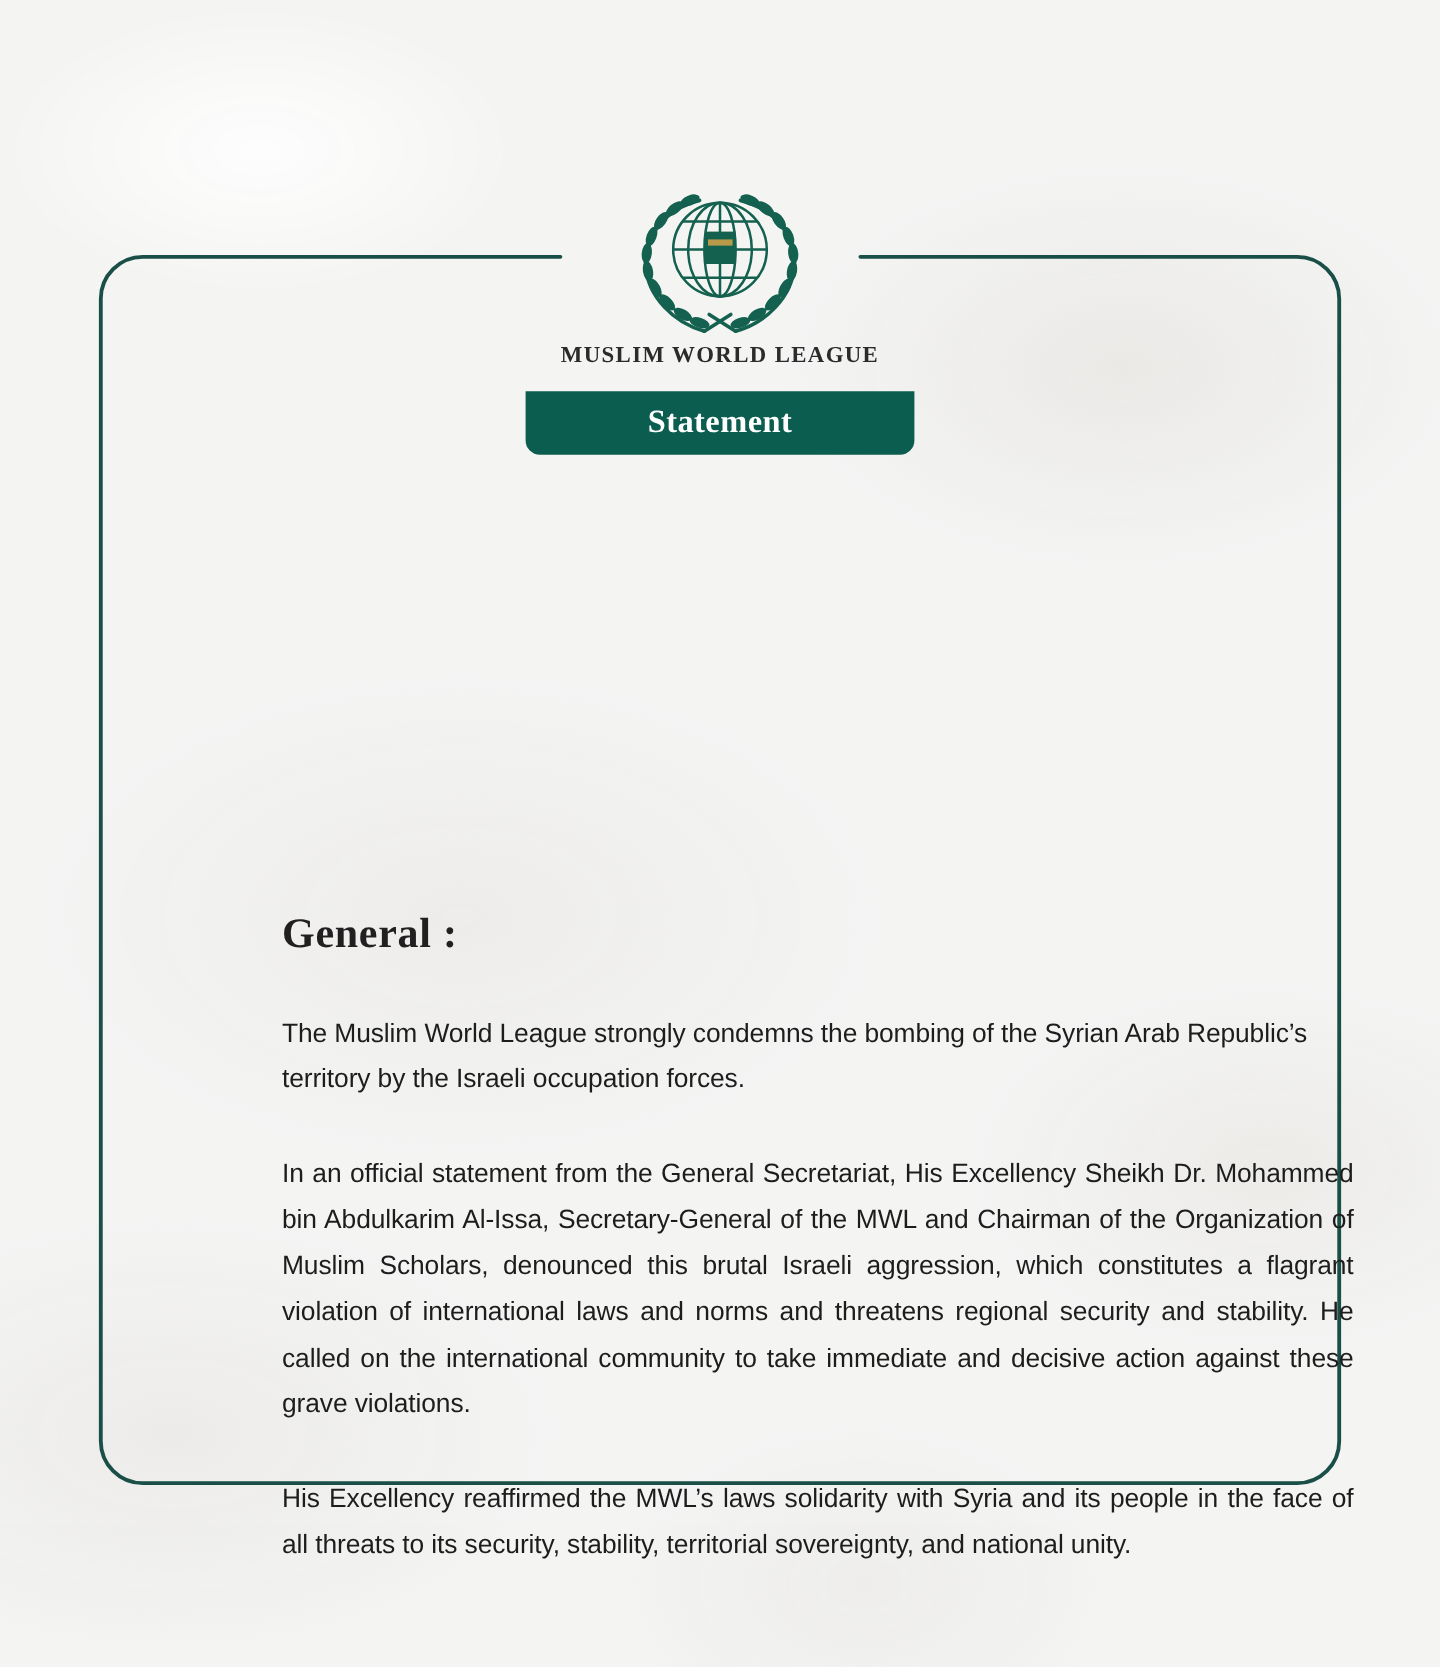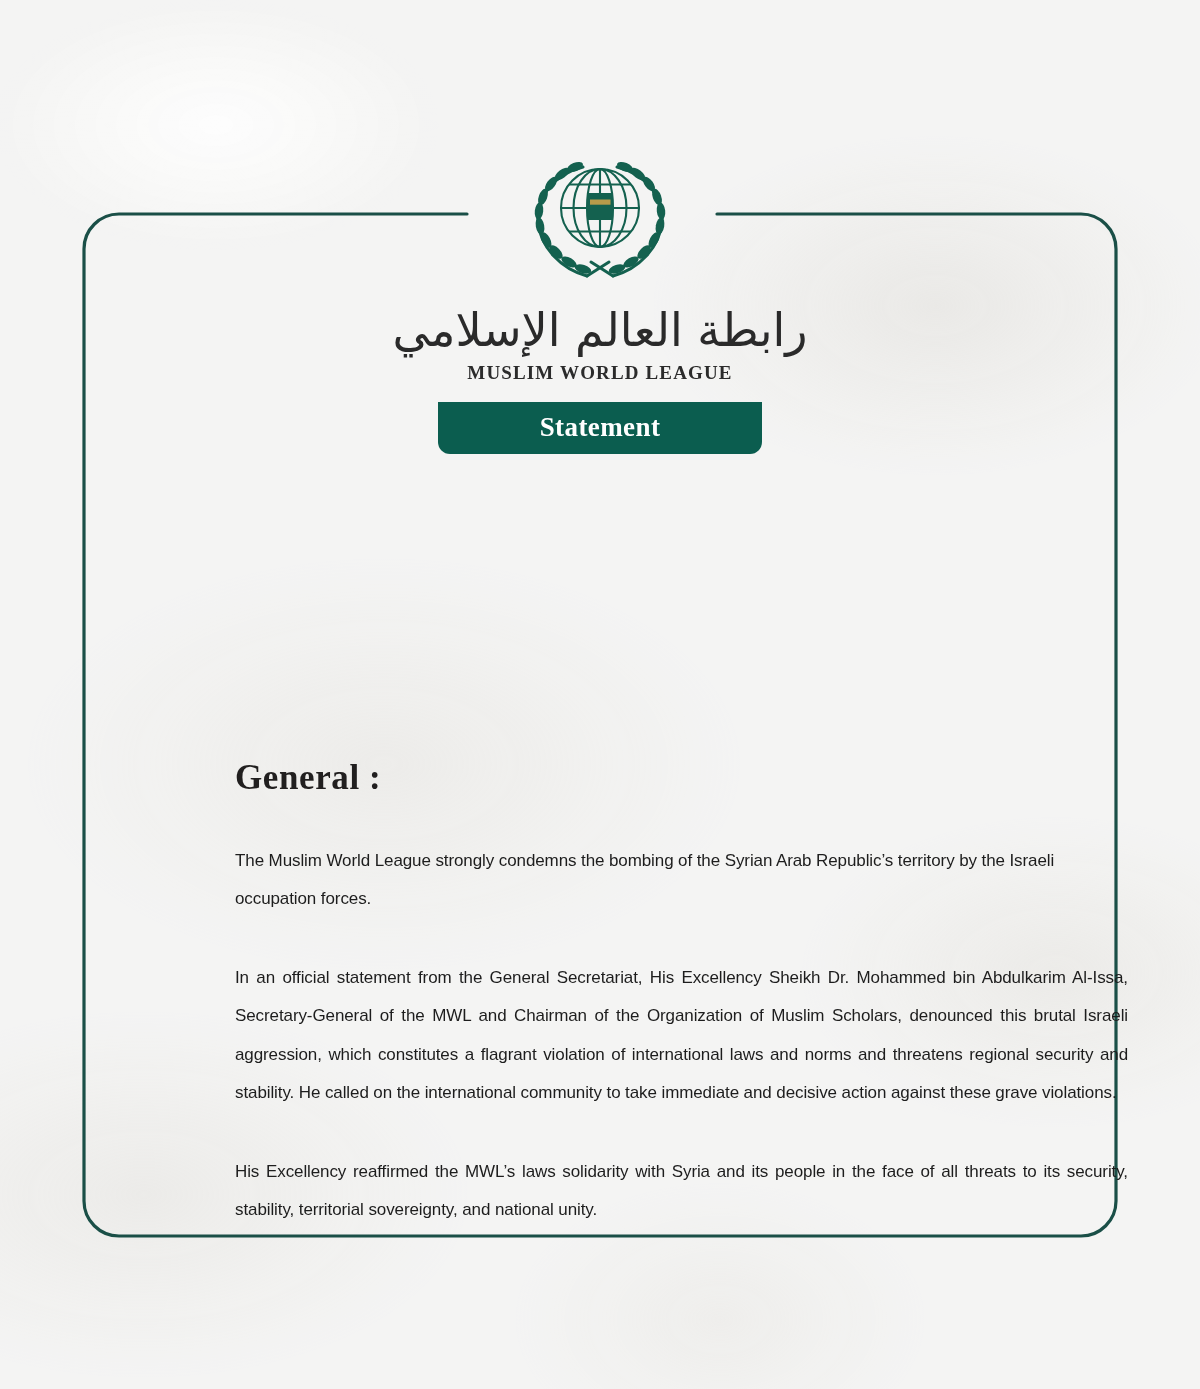--- a/index.html
+++ b/index.html
@@ -103,21 +103,21 @@
     font-weight: bold;
     font-size: 35px;
     line-height: 1.1;
     letter-spacing: .6px;
     color: #211f1f;
   }
 
   .body-paragraph {
     margin: 0 0 40px;
     font-family: "Liberation Sans", sans-serif;
-    font-size: 17px;
+    font-size: 22px;
     line-height: 38.5px;
     color: #1d1d1d;
     text-align: justify;
     text-justify: inter-word;
     letter-spacing: -.1px;
   }
   .body-paragraph:last-child { margin-bottom: 0; }
   .body-paragraph.no-justify { text-align: left; }
 </style>
 </head>
@@ -179,21 +179,20 @@
         <ellipse cx="132" cy="45" rx="8.5" ry="4.2" transform="rotate(70 132 45)"></ellipse>
         <ellipse cx="136" cy="59" rx="8.5" ry="4.2" transform="rotate(84 136 59)"></ellipse>
         <ellipse cx="135" cy="74" rx="8.5" ry="4.2" transform="rotate(100 135 74)"></ellipse>
         <ellipse cx="129" cy="88" rx="8.5" ry="4.2" transform="rotate(118 129 88)"></ellipse>
         <ellipse cx="119" cy="100" rx="8.5" ry="4.2" transform="rotate(134 119 100)"></ellipse>
         <ellipse cx="106" cy="110" rx="8.5" ry="4.2" transform="rotate(150 106 110)"></ellipse>
         <ellipse cx="92" cy="117" rx="8.5" ry="4.2" transform="rotate(163 92 117)"></ellipse>
       </g>
     </svg>
 
-    <div style="margin-top:18px;font-family:'DejaVu Sans',sans-serif;font-size:46px;line-height:1.25;color:#2a2a2a;direction:rtl;font-weight:400;">رابطة العالم الإسلامي</div>
 
     <div class="org-name-en">MUSLIM WORLD LEAGUE</div>
 
     <div>
       <span class="statement-badge">Statement</span>
     </div>
   </div>
 
   <div class="content">
     <h1 class="makkah-heading">General :</h1>

